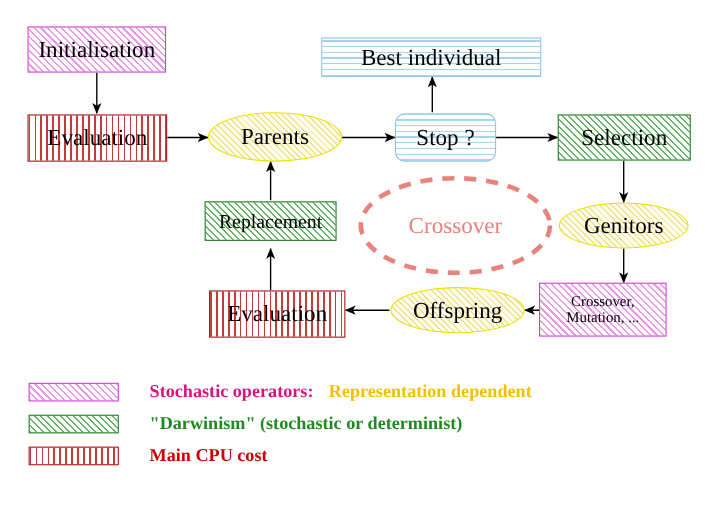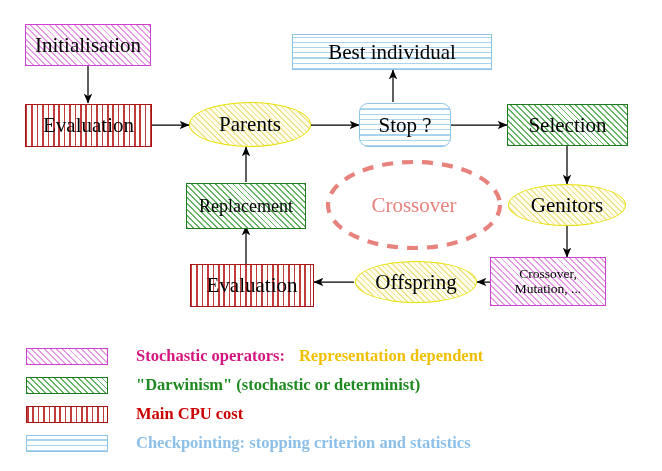--- a/index.html
+++ b/index.html
@@ -141,21 +141,21 @@
   </div>
 
   <div class="node pat-yellow ellipse txt-big" style="left:355px;top:261px;width:122px;height:42px;justify-content:center;">
     <span class="lbl">Offspring</span>
   </div>
 
   <div class="node pat-red txt-big" style="left:190px;top:264px;width:124px;height:43px;">
     <span class="lbl">Evaluation</span>
   </div>
 
-  <div class="node pat-green txt-med" style="left:186px;top:183px;width:120px;height:46px;text-align:right;">
+  <div class="node pat-green txt-med" style="left:186px;top:183px;width:120px;height:36px;text-align:right;">
     <span class="lbl">Replacement</span>
   </div>
 
   <div class="node txt-big" style="left:328px;top:183px;width:172px;height:44px;
               color:#e8827d;z-index:2;">
     <span class="lbl">Crossover</span>
   </div>
 
   <div id="legend">
 
@@ -169,19 +169,15 @@
     <div class="leg-row" style="top:33px;">
       <span class="swatch pat-green"></span>
       <span class="leg-text" style="color:#1f8a1f;">"Darwinism" (stochastic or determinist)</span>
     </div>
 
     <div class="leg-row" style="top:62px;">
       <span class="swatch pat-red"></span>
       <span class="leg-text" style="color:#cc0000;">Main CPU cost</span>
     </div>
 
-    <div class="leg-row" style="top:91px;">
-      <span class="swatch pat-blue"></span>
-      <span class="leg-text" style="color:#8cc0e8;">Checkpointing: stopping criterion and statistics</span>
-    </div>
 
   </div>
 </div>
 
 </body></html>

